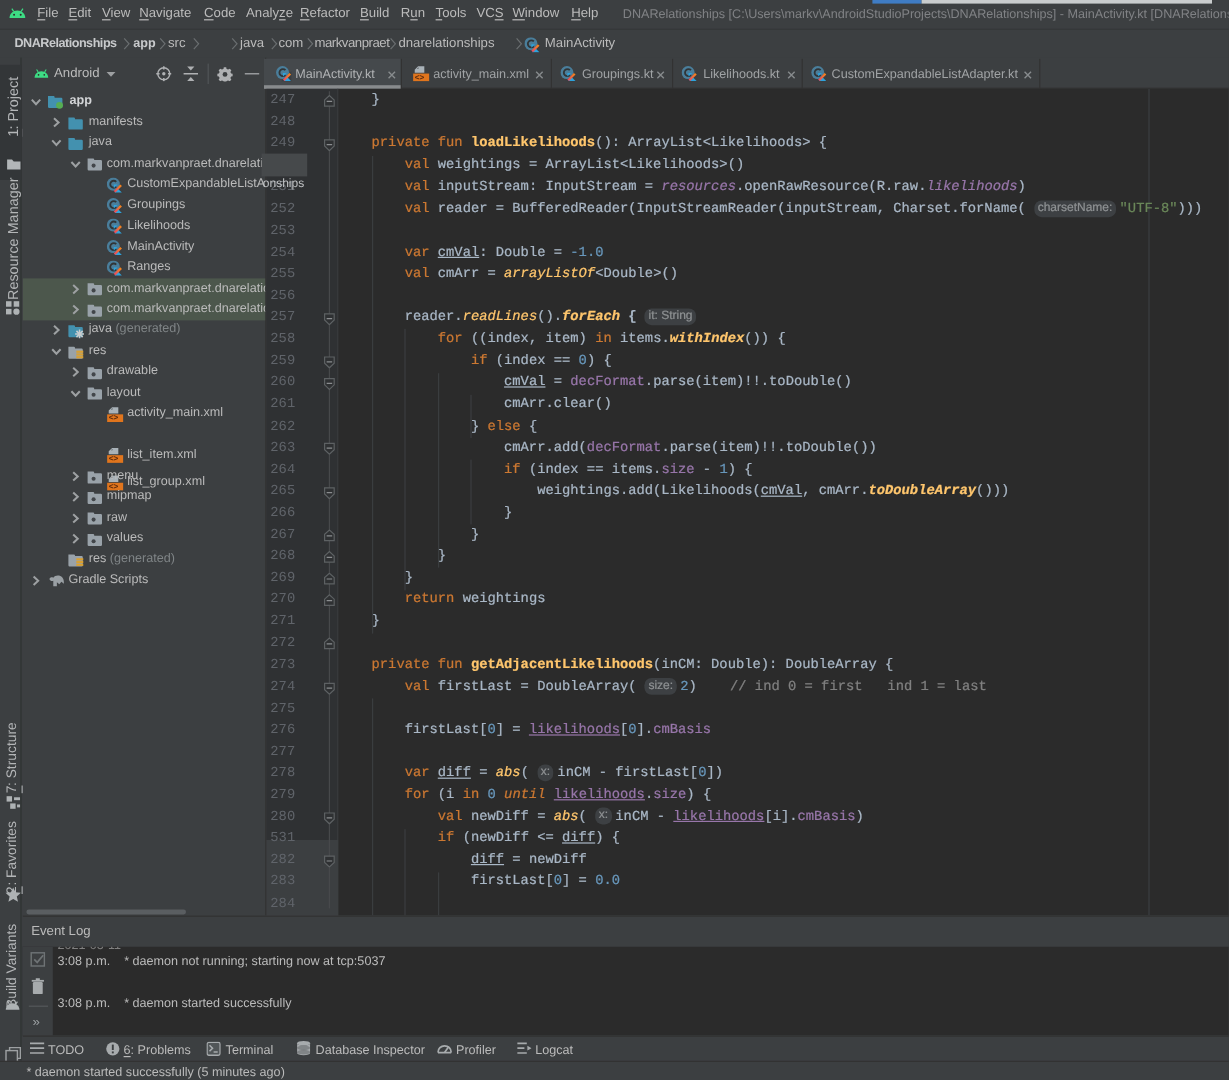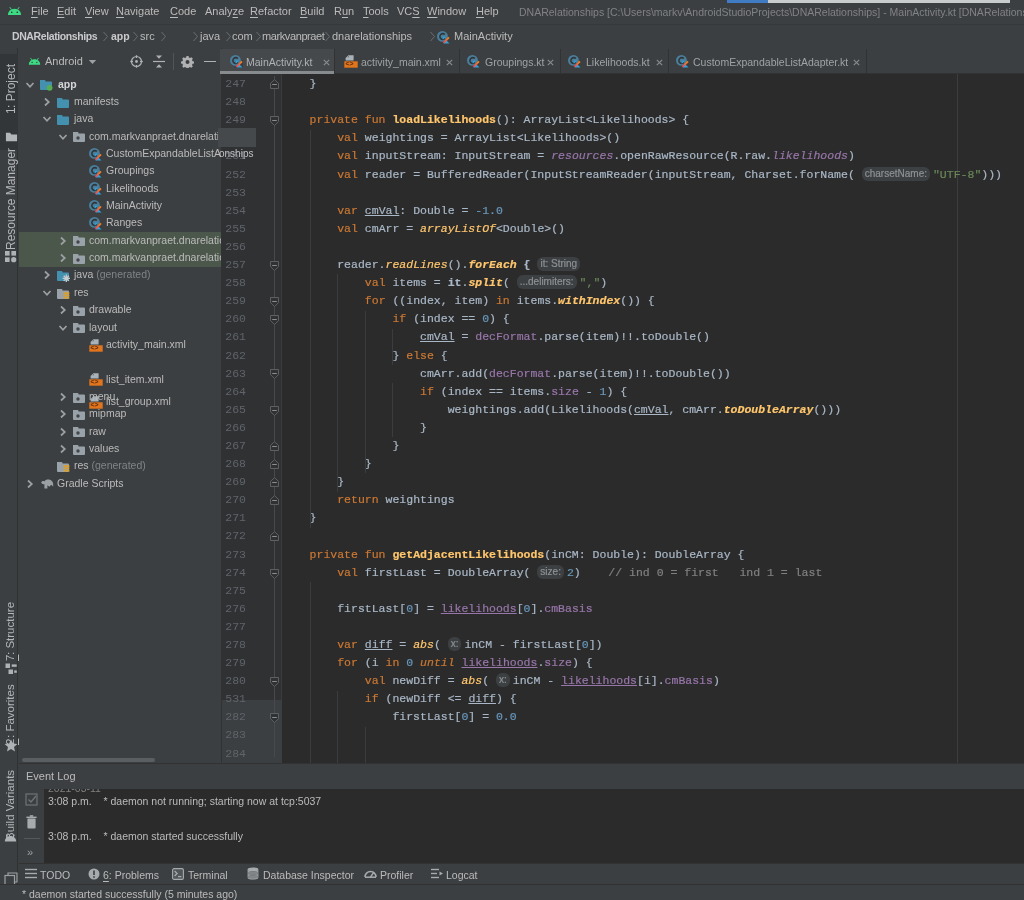--- a/index.html
+++ b/index.html
@@ -593,44 +593,45 @@
 <div class="cl" style="padding-left:0"></div>
 <div class="cl" style="padding-left:0"><span class="d">    </span><span class="k">private fun </span><span class="fd">loadLikelihoods</span><span class="d">(): ArrayList&lt;Likelihoods&gt; {</span></div>
 <div class="cl" style="padding-left:0"><span class="d">        </span><span class="k">val </span><span class="d">weightings = ArrayList&lt;Likelihoods&gt;()</span></div>
 <div class="cl" style="padding-left:0"><span class="d">        </span><span class="k">val </span><span class="d">inputStream: InputStream = </span><span class="pi">resources</span><span class="d">.openRawResource(R.raw.</span><span class="pi">likelihoods</span><span class="d">)</span></div>
 <div class="cl" style="padding-left:0"><span class="d">        </span><span class="k">val </span><span class="d">reader = BufferedReader(InputStreamReader(inputStream, Charset.forName( </span><span class="chip">charsetName:</span><span class="s">"UTF-8"</span><span class="d">)))</span></div>
 <div class="cl" style="padding-left:0"></div>
 <div class="cl" style="padding-left:0"><span class="d">        </span><span class="k">var </span><span class="du">cmVal</span><span class="d">: Double = </span><span class="n">-1.0</span></div>
 <div class="cl" style="padding-left:0"><span class="d">        </span><span class="k">val </span><span class="d">cmArr = </span><span class="fc">arrayListOf</span><span class="d">&lt;Double&gt;()</span></div>
 <div class="cl" style="padding-left:0"></div>
 <div class="cl" style="padding-left:0"><span class="d">        reader.</span><span class="fc">readLines</span><span class="d">().</span><span class="fcb">forEach</span><span class="d"> </span><span class="b">{</span><span class="d"> </span><span class="chip">it: String</span></div>
-<div class="cl" style="padding-left:0"><span class="d">            </span><span class="k">val </span><span class="d">items = </span><span class="b">it</span><span class="d">.</span><span class="fcb">split</span><span class="d">( </span><span class="chip">...delimiters:</span><span class="s">","</span><span class="d">)</span></div>
 <div class="cl" style="padding-left:0"><span class="d">            </span><span class="k">for </span><span class="d">((index, item) </span><span class="k">in </span><span class="d">items.</span><span class="fcb">withIndex</span><span class="d">()) {</span></div>
 <div class="cl" style="padding-left:0"><span class="d">                </span><span class="k">if </span><span class="d">(index == </span><span class="n">0</span><span class="d">) {</span></div>
 <div class="cl" style="padding-left:0"><span class="d">                    </span><span class="du">cmVal</span><span class="d"> = </span><span class="p">decFormat</span><span class="d">.parse(item)!!.toDouble()</span></div>
+<div class="cl" style="padding-left:0"><span class="d">                    cmArr.clear()</span></div>
 <div class="cl" style="padding-left:0"><span class="d">                } </span><span class="k">else</span><span class="d"> {</span></div>
 <div class="cl" style="padding-left:0"><span class="d">                    cmArr.add(</span><span class="p">decFormat</span><span class="d">.parse(item)!!.toDouble())</span></div>
 <div class="cl" style="padding-left:0"><span class="d">                    </span><span class="k">if </span><span class="d">(index == items.</span><span class="p">size</span><span class="d"> - </span><span class="n">1</span><span class="d">) {</span></div>
 <div class="cl" style="padding-left:0"><span class="d">                        weightings.add(Likelihoods(</span><span class="du">cmVal</span><span class="d">, cmArr.</span><span class="fcb">toDoubleArray</span><span class="d">()))</span></div>
 <div class="cl" style="padding-left:0"><span class="d">                    }</span></div>
 <div class="cl" style="padding-left:0"><span class="d">                }</span></div>
 <div class="cl" style="padding-left:0"><span class="d">            }</span></div>
 <div class="cl" style="padding-left:0"><span class="d">        }</span></div>
 <div class="cl" style="padding-left:0"><span class="d">        </span><span class="k">return </span><span class="d">weightings</span></div>
 <div class="cl" style="padding-left:0"><span class="d">    }</span></div>
 <div class="cl" style="padding-left:0"></div>
 <div class="cl" style="padding-left:0"><span class="d">    </span><span class="k">private fun </span><span class="fd">getAdjacentLikelihoods</span><span class="d">(inCM: Double): DoubleArray {</span></div>
 <div class="cl" style="padding-left:0"><span class="d">        </span><span class="k">val </span><span class="d">firstLast = DoubleArray( </span><span class="chip">size:</span><span class="n">2</span><span class="d">)    </span><span class="c">// ind 0 = first   ind 1 = last</span></div>
 <div class="cl" style="padding-left:0"></div>
 <div class="cl" style="padding-left:0"><span class="d">        firstLast[</span><span class="n">0</span><span class="d">] = </span><span class="pu">likelihoods</span><span class="d">[</span><span class="n">0</span><span class="d">].</span><span class="p">cmBasis</span></div>
 <div class="cl" style="padding-left:0"></div>
 <div class="cl" style="padding-left:0"><span class="d">        </span><span class="k">var </span><span class="du">diff</span><span class="d"> = </span><span class="fc">abs</span><span class="d">( </span><span class="chip">x:</span><span class="d">inCM - firstLast[</span><span class="n">0</span><span class="d">])</span></div>
 <div class="cl" style="padding-left:0"><span class="d">        </span><span class="k">for </span><span class="d">(i </span><span class="k">in </span><span class="n">0 </span><span class="ki">until </span><span class="pu">likelihoods</span><span class="d">.</span><span class="p">size</span><span class="d">) {</span></div>
 <div class="cl" style="padding-left:0"><span class="d">            </span><span class="k">val </span><span class="d">newDiff = </span><span class="fc">abs</span><span class="d">( </span><span class="chip">x:</span><span class="d">inCM - </span><span class="pu">likelihoods</span><span class="d">[i].</span><span class="p">cmBasis</span><span class="d">)</span></div>
 <div class="cl" style="padding-left:0"><span class="d">            </span><span class="k">if </span><span class="d">(newDiff &lt;= </span><span class="du">diff</span><span class="d">) {</span></div>
+<div class="cl" style="padding-left:0"><span class="d">                </span><span class="du">diff</span><span class="d"> = newDiff</span></div>
 <div class="cl" style="padding-left:0"><span class="d">                firstLast[</span><span class="n">0</span><span class="d">] = </span><span class="n">0.0</span></div>
 </div>
 </div>
 <div class="abs" style="left:274px;top:76px;width:1px;height:681px;background:#47494b"></div>
 <svg class="abs" style="left:268.5px;top:78.8px" width="11" height="11" viewBox="0 0 11 11">
       <path d="M1.5,9.5 h8 V4.3 L5.5,0.7 L1.5,4.3 z" fill="#2f3133" stroke="#5d6163" stroke-width="1"></path>
       <line x1="3.2" y1="5.5" x2="7.8" y2="5.5" stroke="#8a8d8f" stroke-width="1"></line>
     </svg>
 <svg class="abs" style="left:268.5px;top:115.0px" width="11" height="11" viewBox="0 0 11 11">
       <path d="M1.5,1.5 h8 v5.2 l-4,3.8 l-4,-3.8 z" fill="#2f3133" stroke="#5d6163" stroke-width="1"></path>

